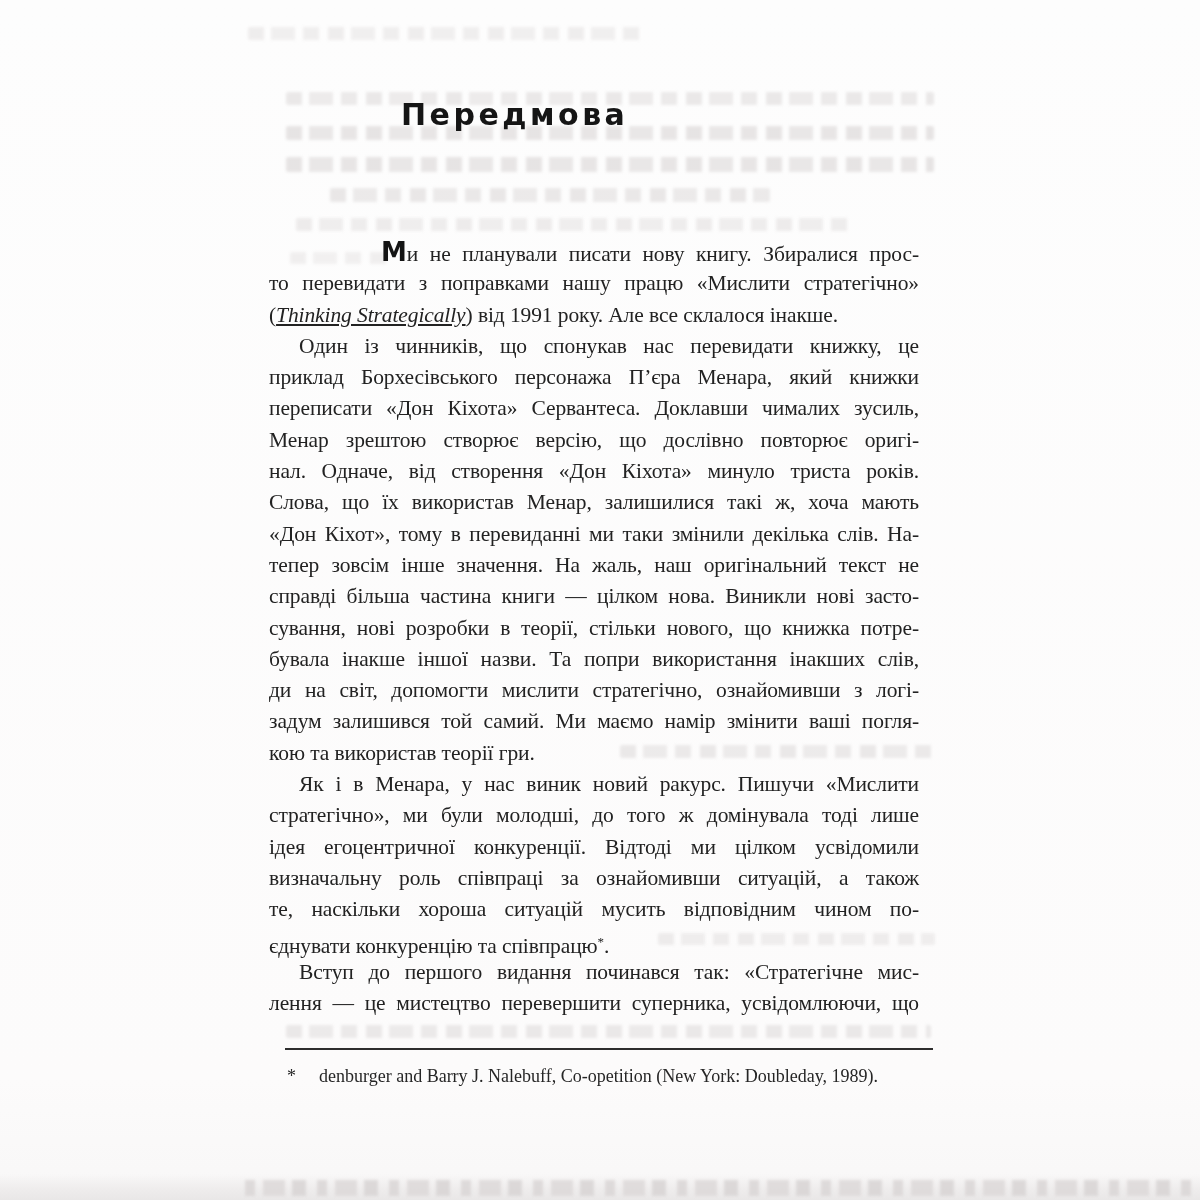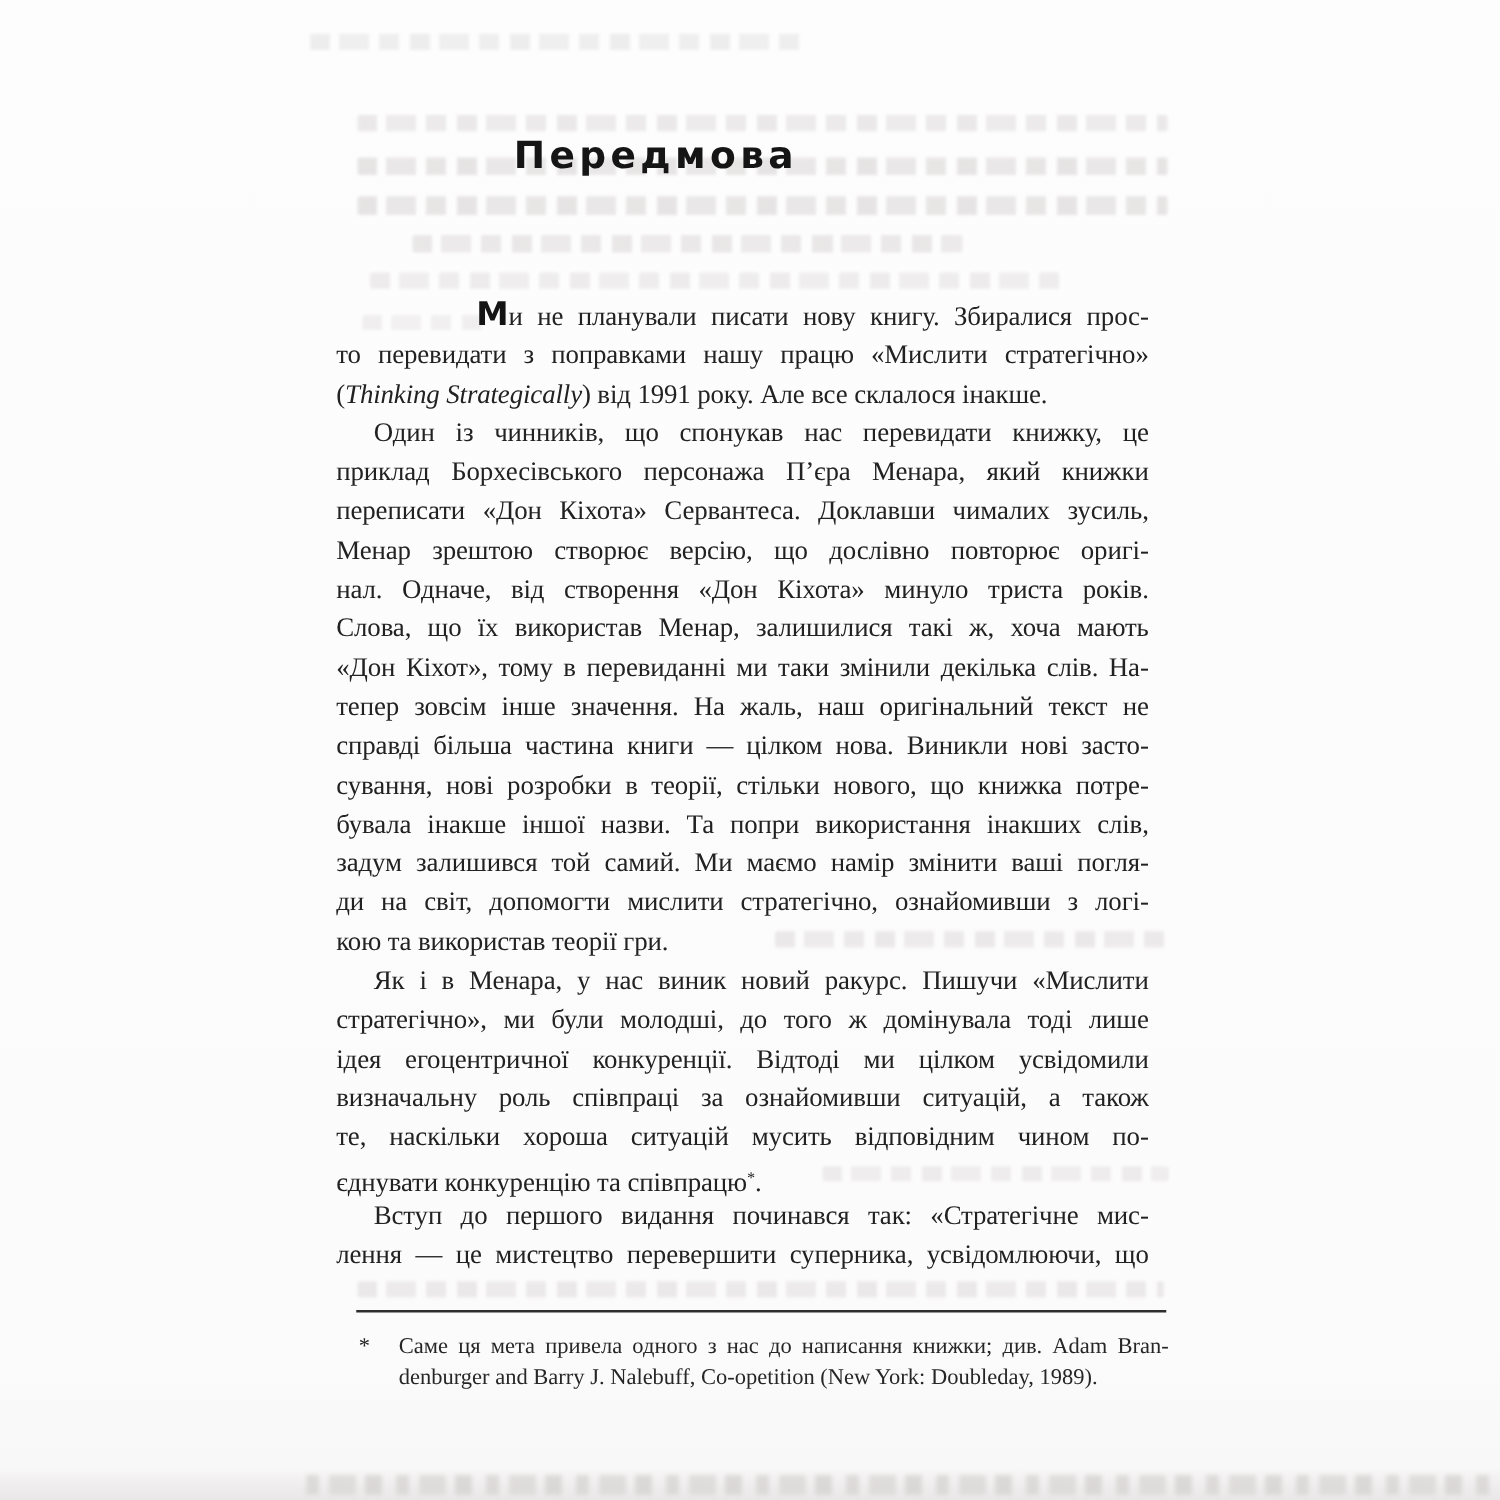--- a/index.html
+++ b/index.html
@@ -13,21 +13,21 @@
     overflow: hidden;
     font-family: "Liberation Serif", serif;
     color: #212121;
   }
 
   
   .heading {
     position: absolute;
     left: 397px;
     top: 93px;
-    margin: 14px;
+    margin: 4px;
     font-family: "DejaVu Sans", sans-serif;
     font-weight: 700;
     font-size: 30px;
     letter-spacing: 3.5px;
     color: #151515;
     white-space: nowrap;
   }
 
   
   .textcol {
@@ -49,21 +49,21 @@
   .lft { text-align: left; }
   .ind  { text-indent: 30px; }
   .ind1 { text-indent: 112px; }
 
   .initial {
     font-family: "DejaVu Sans", sans-serif;
     font-weight: 700;
     font-size: 26px;
     color: #141414;
   }
-  .it { font-style: italic; }
+  .it { font-style: italic; text-decoration: underline; }
   .sup {
     font-size: 13px;
     vertical-align: 7px;
     letter-spacing: 0;
   }
 
   
   .fn-rule {
     position: absolute;
     left: 285px;
@@ -164,22 +164,22 @@
       <div class="ln j">приклад Борхесівського персонажа Пʼєра Менара, який книжки</div>
       <div class="ln j">переписати «Дон Кіхота» Сервантеса. Доклавши чималих зусиль,</div>
       <div class="ln j">Менар зрештою створює версію, що дослівно повторює оригі-</div>
       <div class="ln j">нал. Одначе, від створення «Дон Кіхота» минуло триста років.</div>
       <div class="ln j">Слова, що їх використав Менар, залишилися такі ж, хоча мають</div>
       <div class="ln j">«Дон Кіхот», тому в перевиданні ми таки змінили декілька слів. На-</div>
       <div class="ln j">тепер зовсім інше значення. На жаль, наш оригінальний текст не</div>
       <div class="ln j">справді більша частина книги — цілком нова. Виникли нові засто-</div>
       <div class="ln j">сування, нові розробки в теорії, стільки нового, що книжка потре-</div>
       <div class="ln j">бувала інакше іншої назви. Та попри використання інакших слів,</div>
+      <div class="ln j">ди на світ, допомогти мислити стратегічно, ознайомивши з логі-</div>
       <div class="ln j">задум залишився той самий. Ми маємо намір змінити ваші погля-</div>
-      <div class="ln j">ди на світ, допомогти мислити стратегічно, ознайомивши з логі-</div>
       <div class="ln lft">кою та використав теорії гри.</div>
     </div>
 
     <div>
       <div class="ln j ind">Як і в Менара, у нас виник новий ракурс. Пишучи «Мислити</div>
       <div class="ln j">стратегічно», ми були молодші, до того ж домінувала тоді лише</div>
       <div class="ln j">ідея егоцентричної конкуренції. Відтоді ми цілком усвідомили</div>
       <div class="ln j">визначальну роль співпраці за ознайомивши ситуацій, а також</div>
       <div class="ln j">те, наскільки хороша ситуацій мусить відповідним чином по-</div>
       <div class="ln lft"><span>єднувати конкуренцію та співпрацю</span><span class="sup">*</span><span>.</span></div>
@@ -189,21 +189,20 @@
       <div class="ln j ind">Вступ до першого видання починався так: «Стратегічне мис-</div>
       <div class="ln j">лення — це мистецтво перевершити суперника, усвідомлюючи, що</div>
     </div>
 
   </div>
 
   <div class="fn-rule"></div>
   <div class="footnote">
     <span class="fn-marker">*</span>
     <div class="fn-text">
-      <div class="fn-ln j">Саме ця мета привела одного з нас до написання книжки; див. Adam Bran-</div>
       <div class="fn-ln lft">denburger and Barry J. Nalebuff, Co-opetition (New York: Doubleday, 1989).</div>
     </div>
   </div>
 
   <div class="bottom-band">
     <div class="ghost-strip"></div>
   </div>
 
 </div>
 

